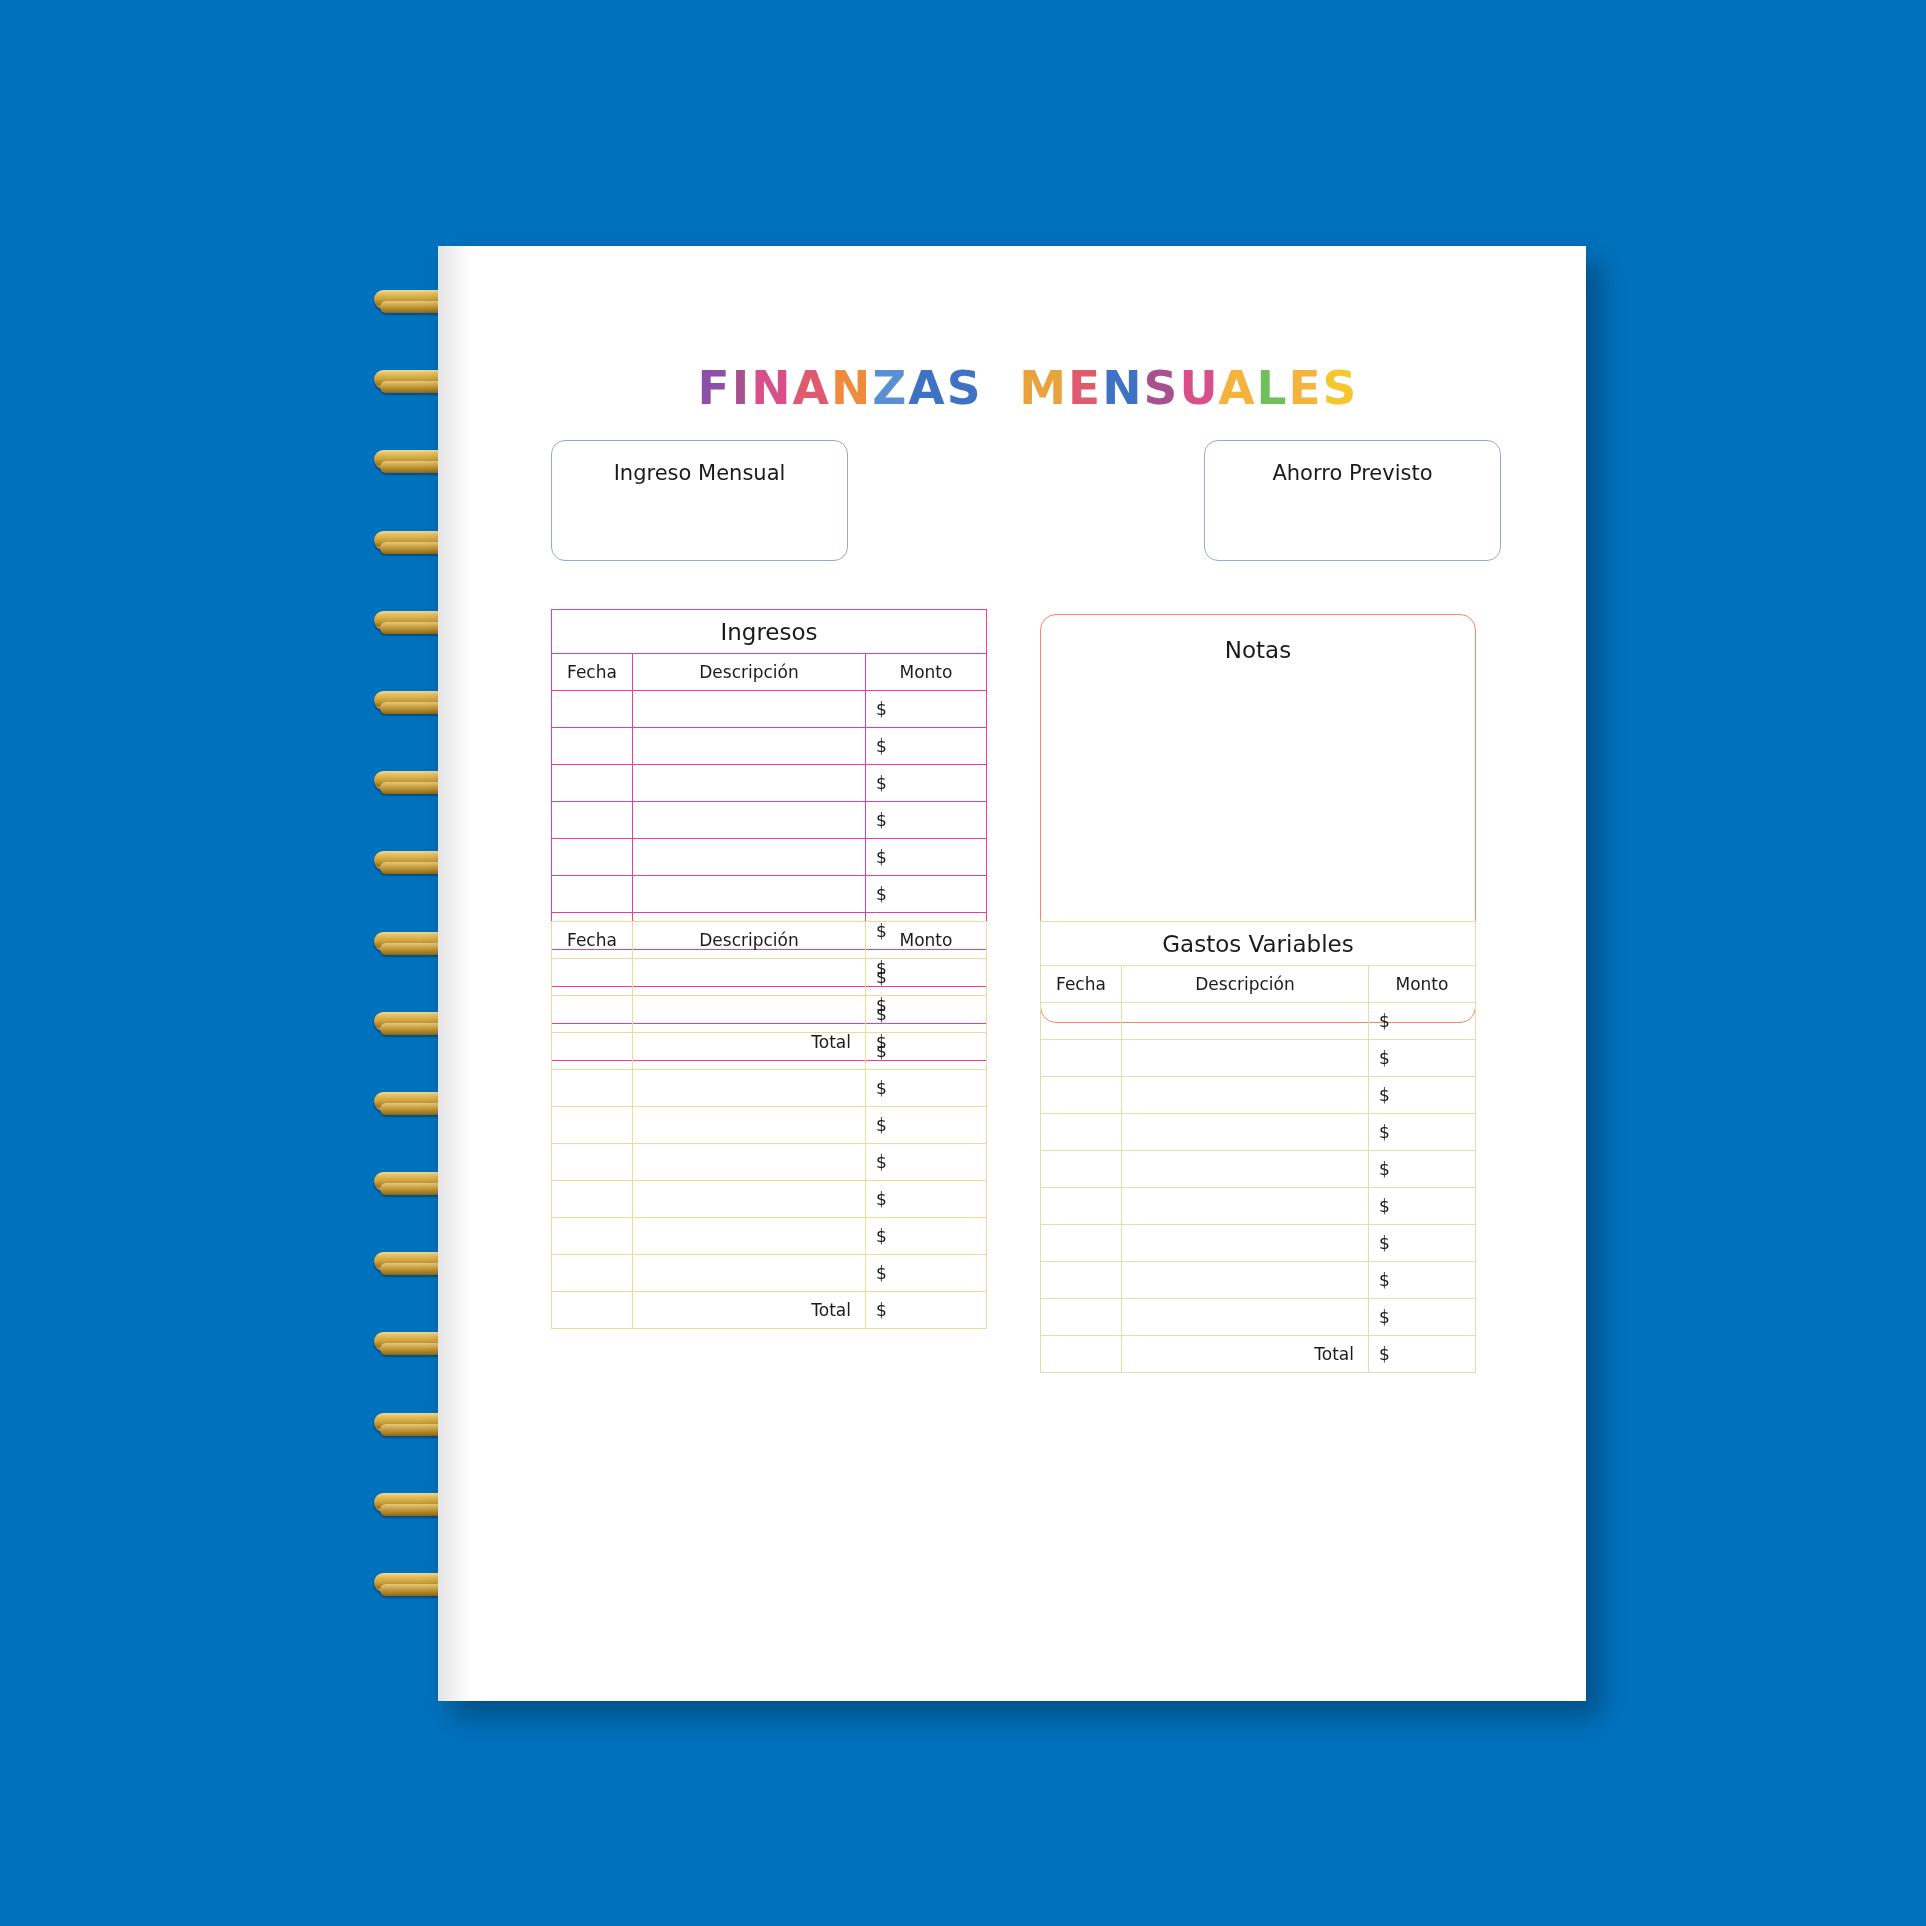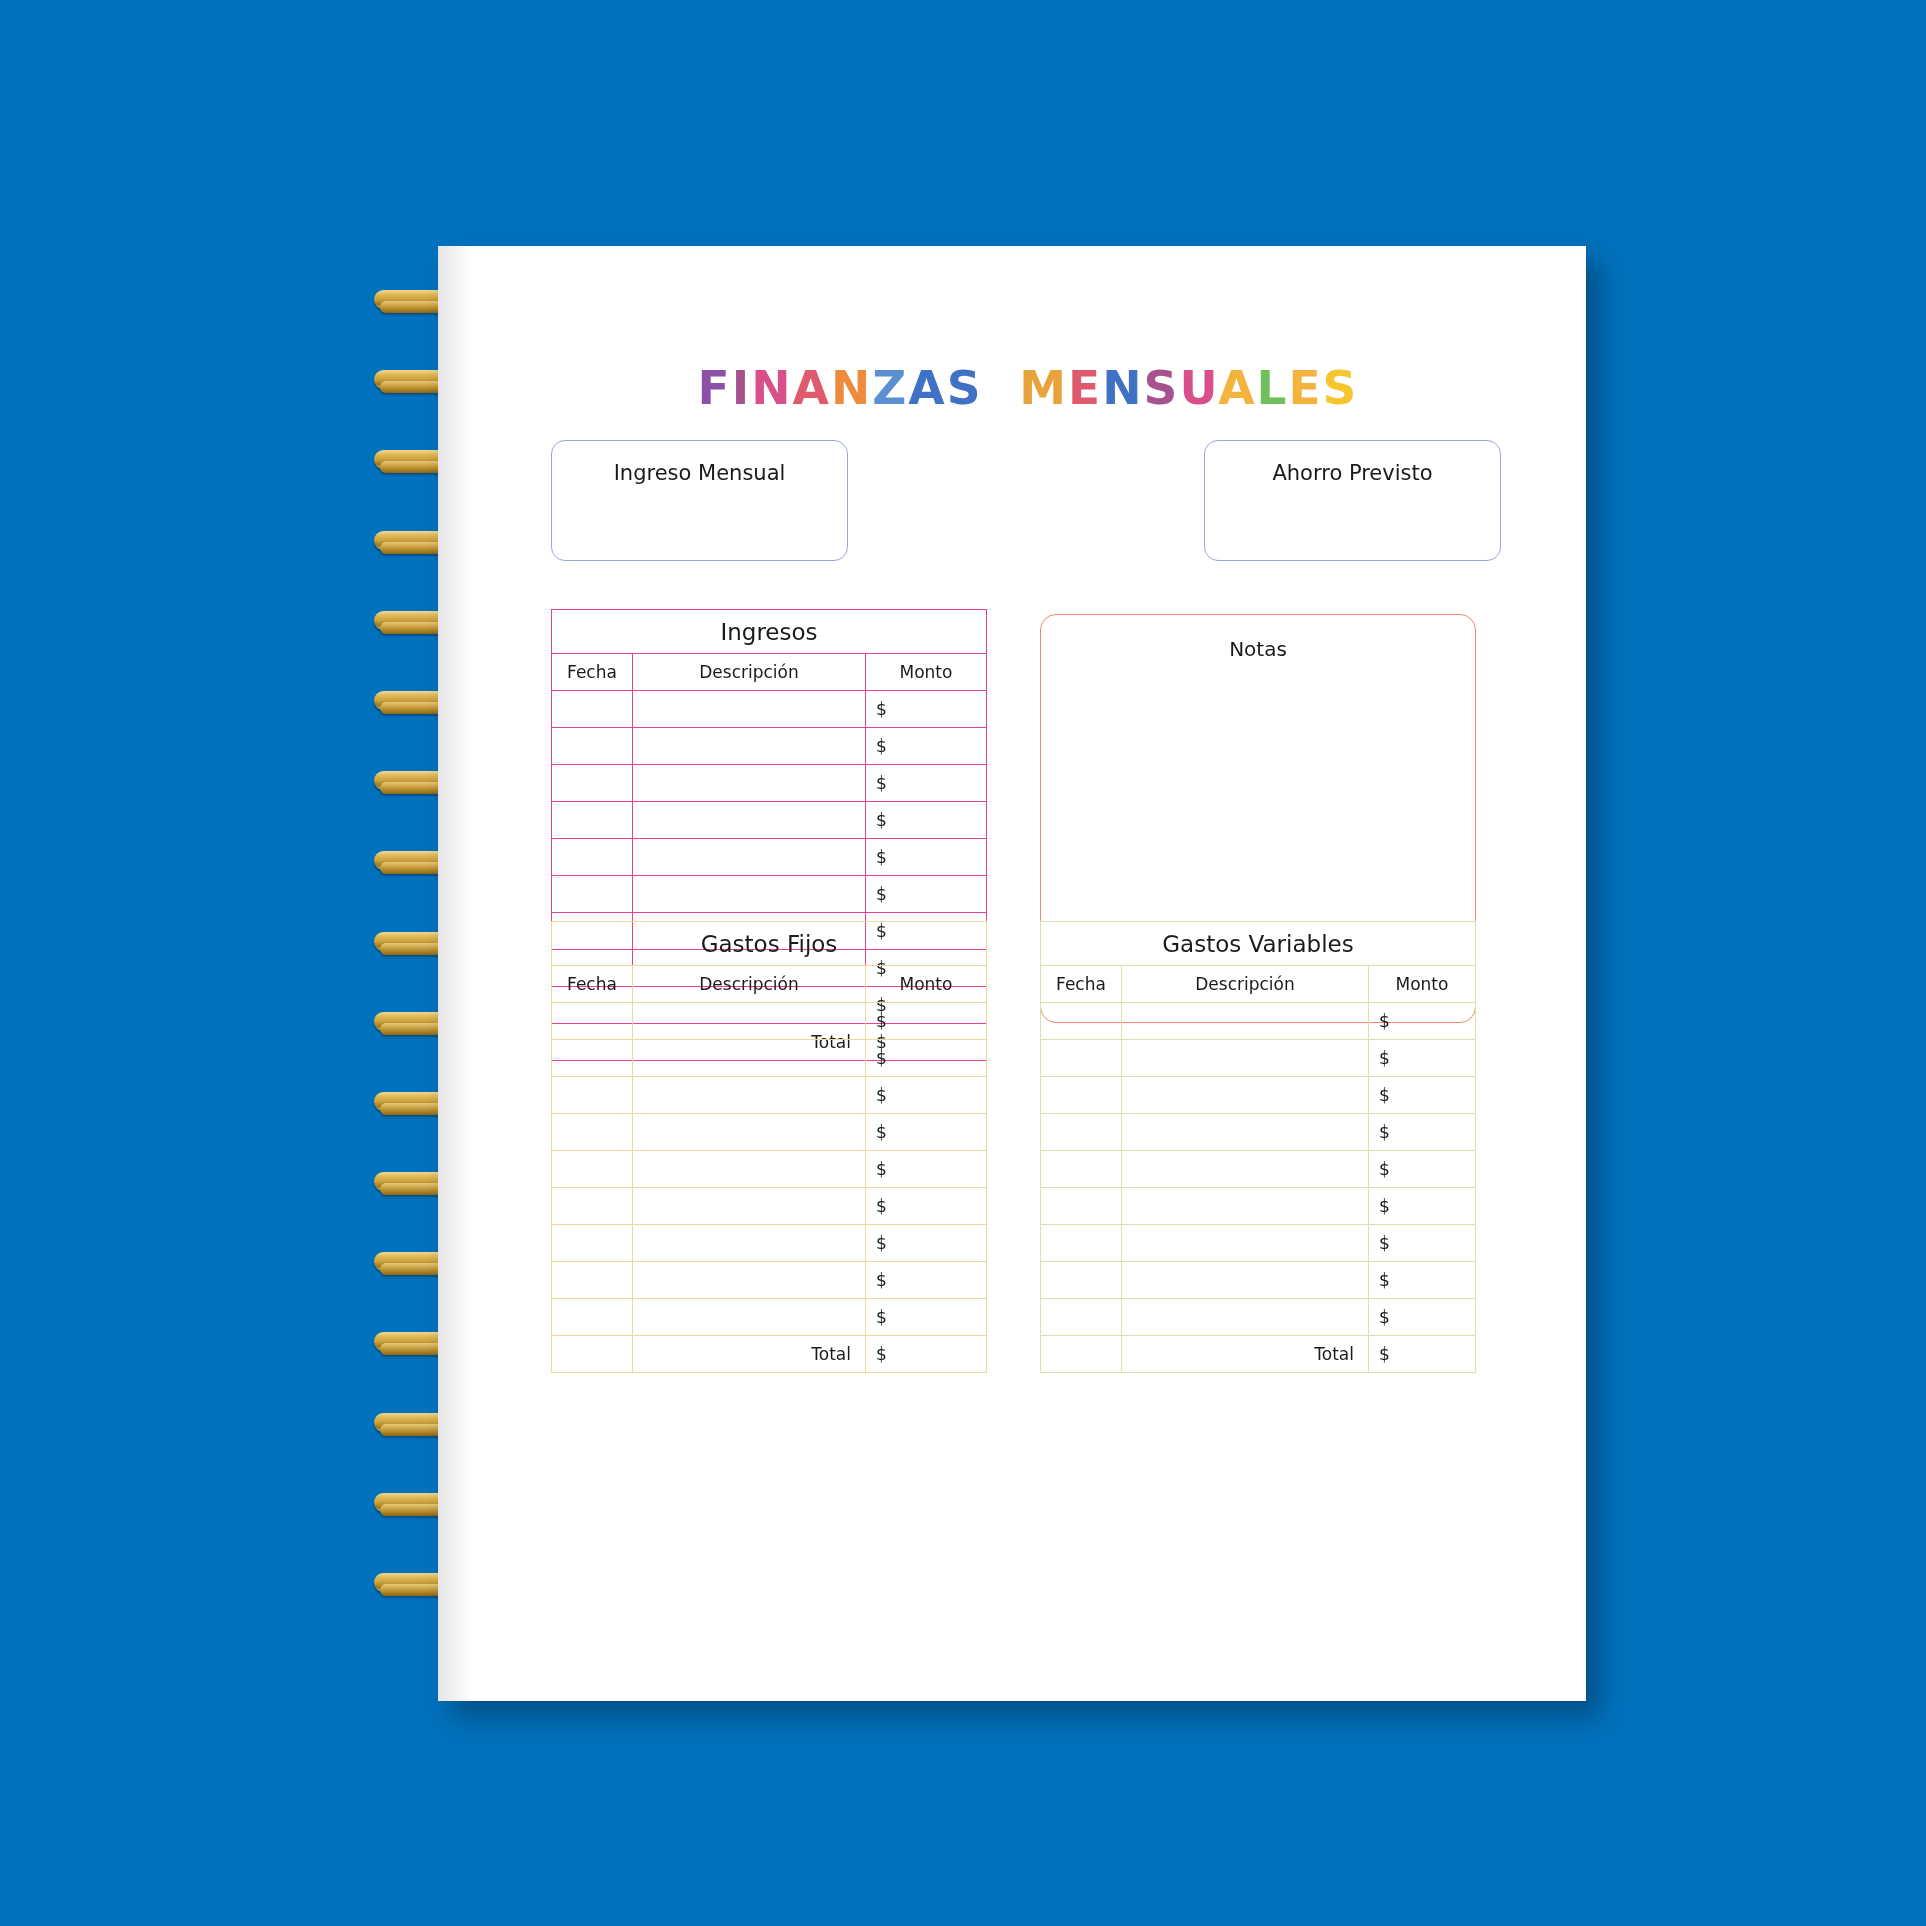--- a/index.html
+++ b/index.html
@@ -172,21 +172,21 @@
     position: absolute;
     left: 586px; top: 368px;
     width: 436px; height: 409px;
     border: 1.5px solid #f08a6a;
     border-radius: 16px;
     box-sizing: border-box;
   }
   #notas .notas-title {
     text-align: center;
     margin-top: 22px;
-    font-size: 20px;
+    font-size: 23px;
     font-family: "DejaVu Sans", sans-serif;
     color: #1b1b1b;
   }
 
   
   #gastosfijos { left: 97px; top: 675px; width: 436px; }
   #gastosfijos .sec-title { border: 1.6px solid #f0d79a; border-bottom: none; }
   #gastosfijos table.grid th, #gastosfijos table.grid td { border: 1.3px solid #f0d79a; }
 
   
@@ -365,21 +365,20 @@
         </tfoot>
       </table>
     </div>
 
     <div id="notas">
       <div class="notas-title">Notas</div>
       <div></div>
     </div>
 
     <div class="sec" id="gastosfijos">
-      <div class="sec-title">Gastos Fijos</div>
       <table class="grid">
         <thead>
           <tr>
             <th style="width:81px">Fecha</th>
             <th>Descripción</th>
             <th style="width:121px">Monto</th>
           </tr>
         </thead>
         <tbody>
             <tr>

